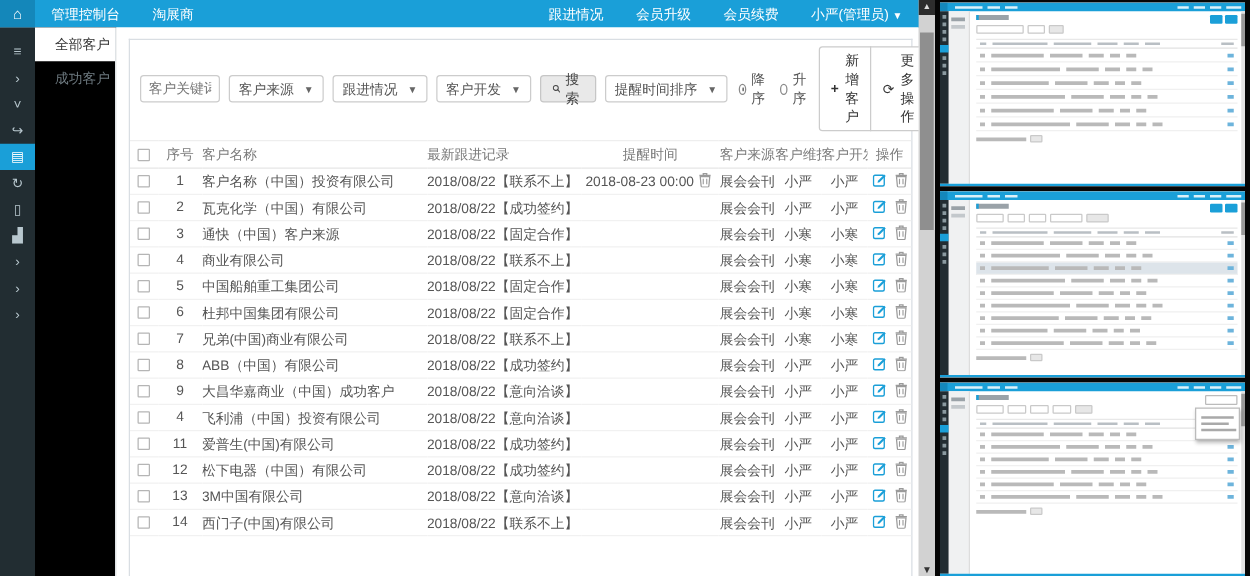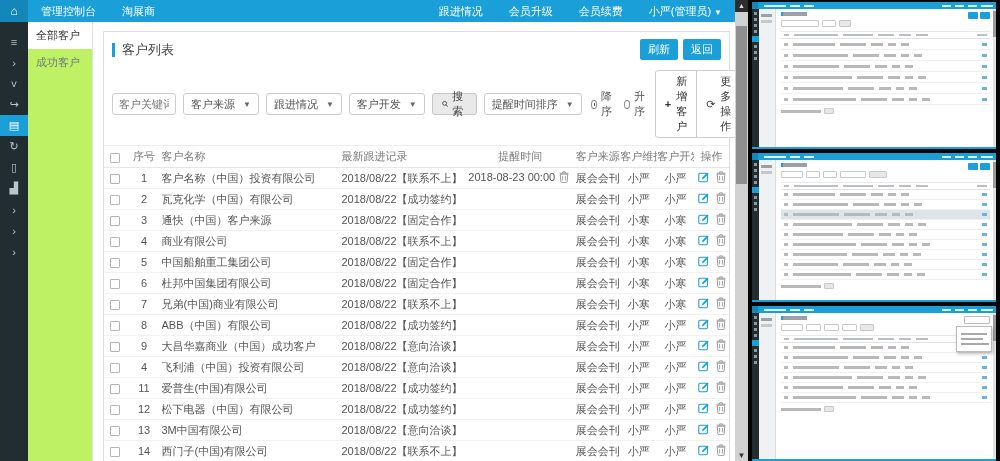--- a/index.html
+++ b/index.html
@@ -13,21 +13,21 @@
   .brand { padding:0 16px 0 14px; white-space:nowrap; }
   .nav-item { padding:0 13px; white-space:nowrap; cursor:default; }
   .nav-right { margin-left:auto; display:flex; align-items:center; }
   .nav-caret { font-size:8px; margin-left:3px; }
 
   
   .layout { display:flex; height:439px; }
   .iconcol { width:28px; background:#222d32; padding-top:9px; flex:0 0 28px; }
   .s-icon { width:28px; height:21px; color:#b8c7ce; font-size:11px; display:flex; align-items:center; justify-content:center; cursor:pointer; }
   .s-icon.active { background:#1a9fd8; color:#fff; }
-  .subside { width:65px; background:#bef264; border-right:1px solid #dfe3e6; font-size:11px; flex:0 0 65px; }
+  .subside { width:65px; background:#000000; border-right:1px solid #dfe3e6; font-size:11px; flex:0 0 65px;text-align:right; }
   .subitem { padding:6px 4px 6px 8px; color:#6e7a80; cursor:pointer; white-space:nowrap; }
   .subitem.active { background:#fff; color:#333; }
 
   
   .main { flex:1; background:#fff; position:relative; overflow:hidden; }
   .panel { position:absolute; left:10px; right:5px; top:9px; bottom:-10px; background:#fff; border:1px solid #d9dee3; border-bottom:none; }
   .panel-head { display:flex; align-items:center; padding:7px 8px 5px 8px; }
   .panel-title { font-size:13px; color:#444; border-left:3px solid #1a9fd8; padding-left:7px; line-height:14px; }
   .head-btns { margin-left:auto; display:flex; gap:5px; }
   .btn-blue { background:#1a9fd8; color:#fff; font-size:11px; padding:3px 8px; border:none; border-radius:2px; cursor:pointer; }
@@ -136,27 +136,20 @@
       </div>
 
     <div class="subside">
       <div class="subitem active">全部客户</div>
       <div class="subitem">成功客户</div>
     </div>
 
     <div class="main">
       <div class="panel">
 
-        <div class="panel-head">
-          <div class="panel-title">客户列表</div>
-          <div class="head-btns">
-            <button class="btn-blue">刷新</button>
-            <button class="btn-blue">返回</button>
-          </div>
-        </div>
 
         <div class="filters">
           <input class="kw" placeholder="客户关键词" style="">
           <div class="sel">
               <span>客户来源</span>
               <span class="caret">▼</span>
             </div>
           <div class="sel">
               <span>跟进情况</span>
               <span class="caret">▼</span>

